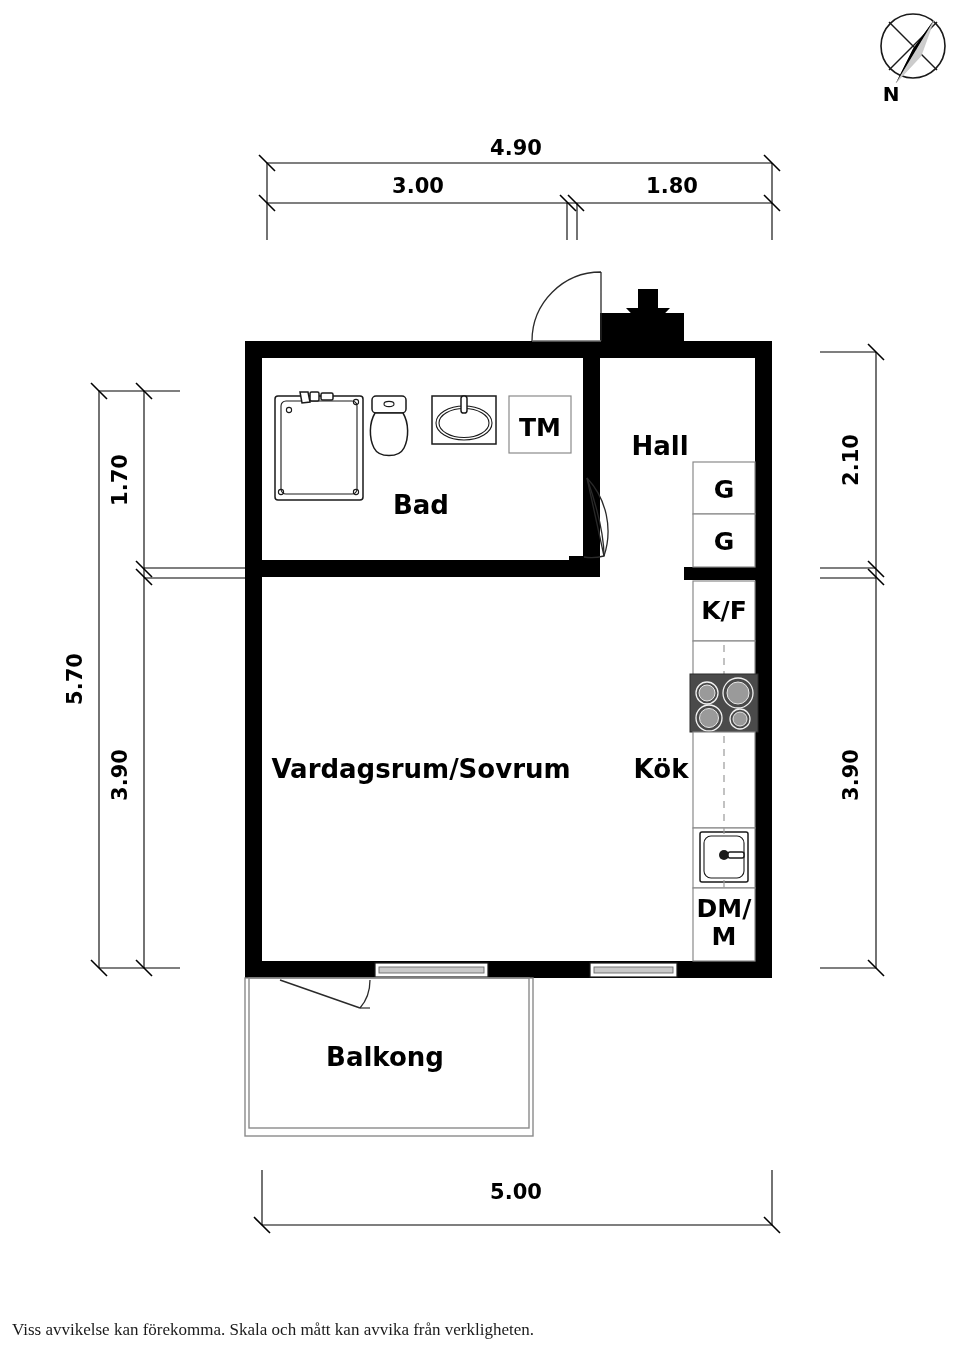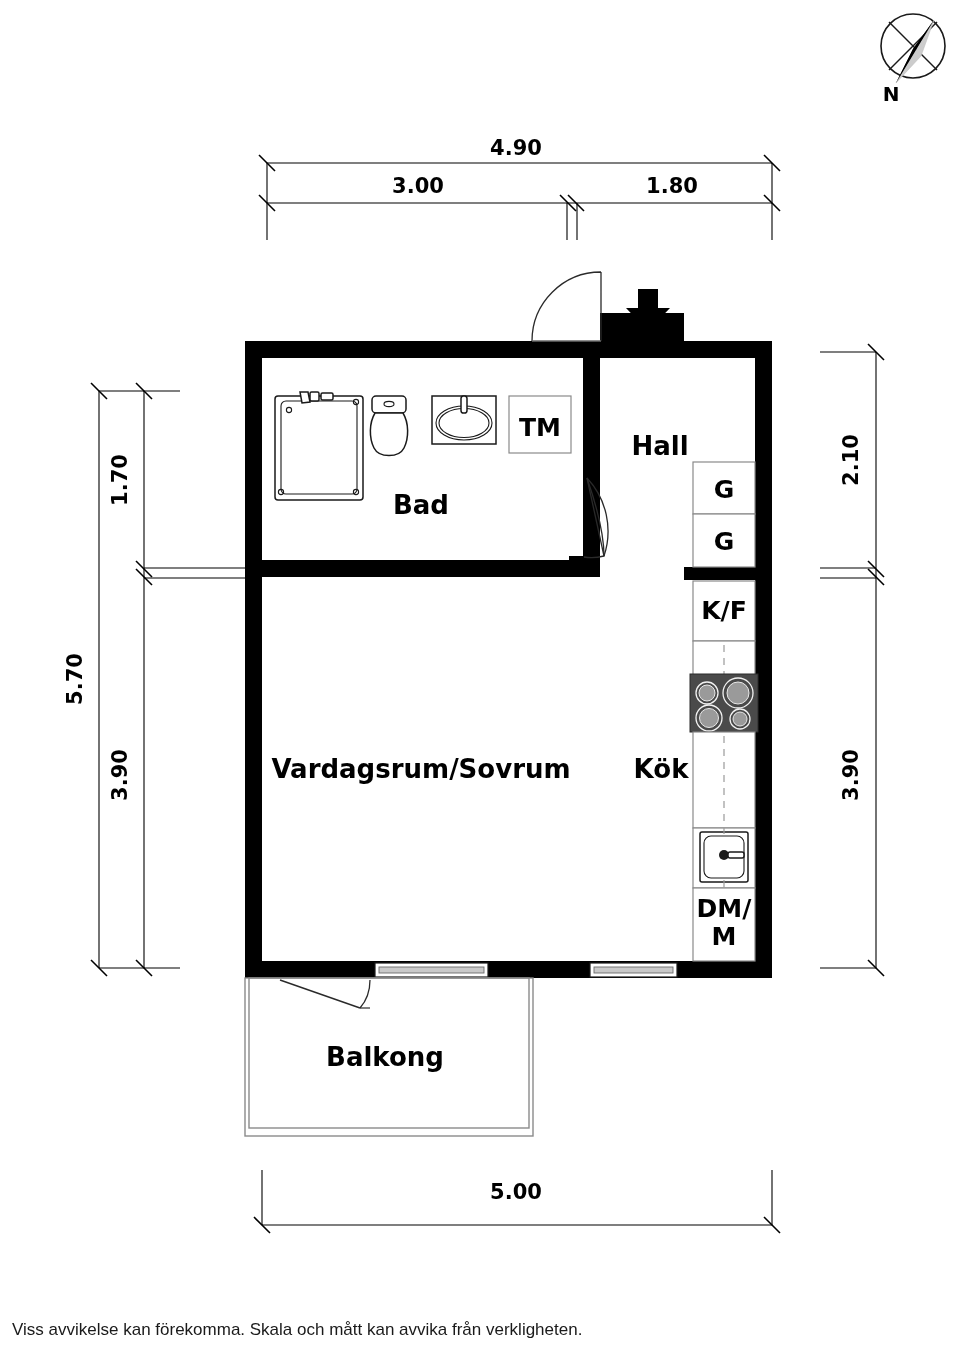--- a/index.html
+++ b/index.html
@@ -35,21 +35,21 @@
   .dimtext {
     font-family: "DejaVu Sans", sans-serif;
     font-weight: bold;
     font-size: 21px;
     fill: #000000;
   }
   .footer-note {
     position: absolute;
     left: 12px;
     top: 1320px;
-    font-family: Liberation Sans, sans-serif;
+    font-family: Liberation Serif, serif;
     font-size: 17px;
     color: #1a1a1a;
     white-space: nowrap;
   }
   .wall { fill: #000000; }
   .dimline { stroke: #000000; stroke-width: 1.1; fill: none; }
   .dimline-gray { stroke: #555555; stroke-width: 1.3; fill: none; }
   .tick { stroke: #000000; stroke-width: 1.6; fill: none; }
   .fixture { fill: #ffffff; stroke: #1a1a1a; stroke-width: 1.5; }
   .fixture-thin { fill: none; stroke: #1a1a1a; stroke-width: 1.1; }

